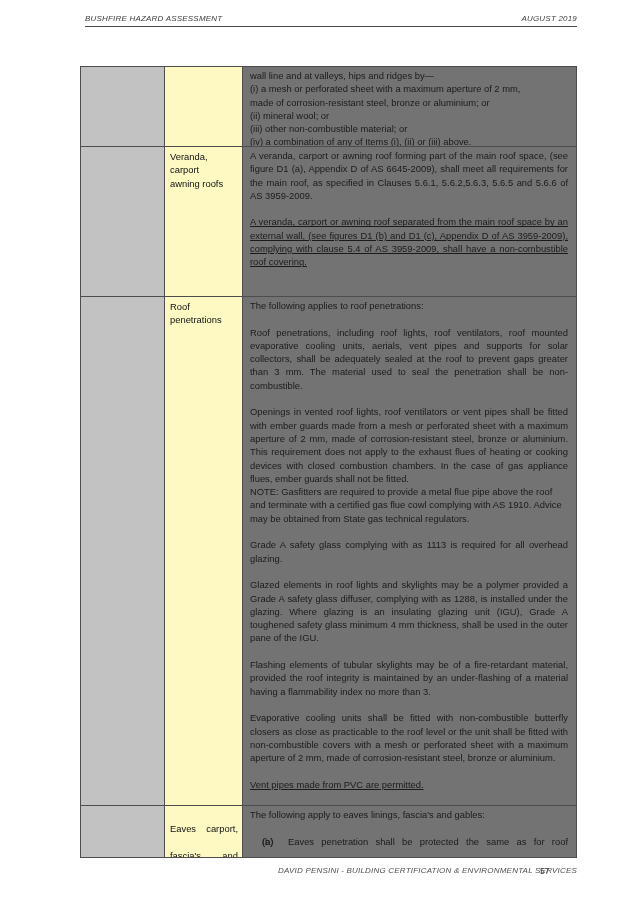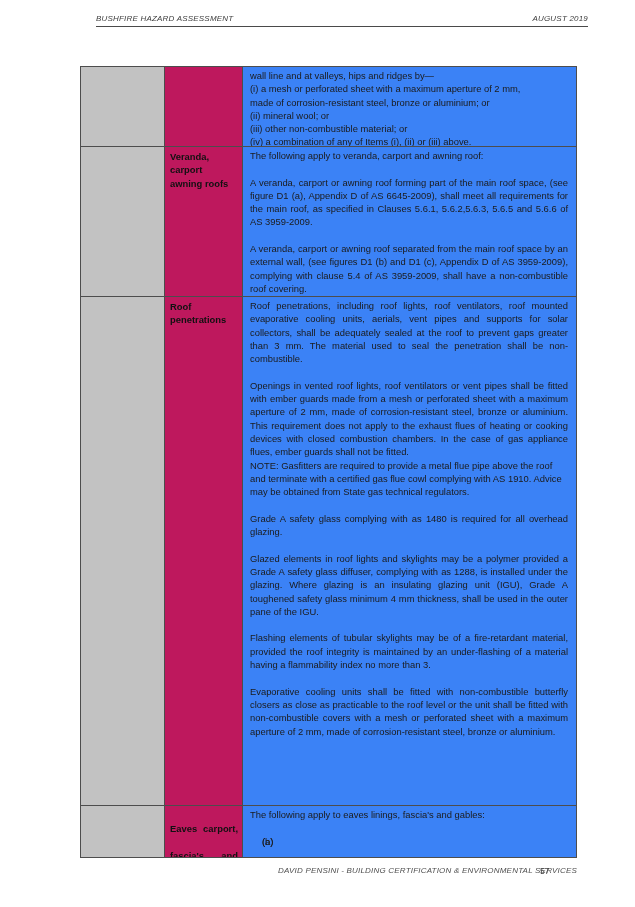--- a/index.html
+++ b/index.html
@@ -3,21 +3,21 @@
 <meta charset="utf-8">
 <style>
   html,body { margin:0; padding:0; }
   body {
     width:635px; height:907px; background:#ffffff; position:relative;
     font-family:"Liberation Sans", sans-serif; color:#1b1b1b;
     overflow:hidden;
   }
   
   .doc-header {
-    position:absolute; left:96px; top:13px; width:492px;
+    position:absolute; left:85px; top:13px; width:492px;
     font-style:italic; font-size:8px; line-height:11px; color:#3d3d3d;
     letter-spacing:0.2px;
     border-bottom:1.2px solid #4a4a4a; padding-bottom:2px;
   }
   .doc-header .date {
     position:absolute; right:0; bottom:2px;
   }
   
   .doc-table {
     position:absolute; left:80px; top:66px; width:497px; height:792px;
@@ -25,28 +25,28 @@
     display:grid;
     grid-template-columns:84px 78px auto;
     grid-template-rows:80px 150px 509px auto;
     font-size:9.4px; line-height:13.3px;
   }
   .cell { box-sizing:border-box; overflow:hidden; }
   .br { border-right:1px solid #4d4d4d; }
   .bb { border-bottom:1px solid #4d4d4d; }
   .c1 { background:#c2c2c2; }
   .c2 {
-    background:#be185d; font-weight:bold; color:#111;
+    background:#fef9c3; font-weight:normal; color:#111;
     padding:3px 4px 0 5px; white-space:pre-line;
   }
-  .c3 { background:#3b82f6; padding:2px 8px 0 7px; }
+  .c3 { background:#737373; padding:2px 8px 0 7px; }
   .pre { white-space:pre-line; }
   p.para { margin:0 0 13.3px 0; text-align:justify; }
   p.para.tight { margin-bottom:0; }
-  p.para.last { margin-bottom:0; }
+  p.para.last { margin-bottom:0;text-decoration:underline; }
   p.note { margin:0 0 13.3px 0; text-align:left; }
   .list-item {
     position:relative; padding-left:38px; margin:0; text-align:justify;
   }
   .list-item .marker { position:absolute; left:12px; }
   .list-item.stretch { text-align:justify; text-align-last:justify; }
   .jline { text-align:justify; text-align-last:justify; }
   
   .doc-footer {
     position:absolute; left:85px; top:866px; width:492px;
@@ -75,51 +75,53 @@
 made of corrosion-resistant steel, bronze or aluminium; or
 (ii) mineral wool; or
 (iii) other non-combustible material; or
 (iv) a combination of any of Items (i), (ii) or (iii) above.</div>
 
   <div class="cell c1 br bb"></div>
   <div class="cell c2 br bb">Veranda,
 carport
 awning roofs</div>
   <div class="cell c3 bb">
-    <p class="para">The following apply to veranda, carport and awning roof:</p>
     <p class="para">A veranda, carport or awning roof forming part of the main roof space, (see figure D1 (a), Appendix D of AS 6645-2009), shall meet all requirements for the main roof, as specified in Clauses 5.6.1, 5.6.2,5.6.3, 5.6.5 and 5.6.6 of AS 3959-2009.</p>
     <p class="para last">A veranda, carport or awning roof separated from the main roof space by an external wall, (see figures D1 (b) and D1 (c), Appendix D of AS 3959-2009), complying with clause 5.4 of AS 3959-2009, shall have a non-combustible roof covering.</p>
   </div>
 
   <div class="cell c1 br bb"></div>
   <div class="cell c2 br bb">Roof
 penetrations</div>
   <div class="cell c3 bb">
+    <p class="para">The following applies to roof penetrations:</p>
     <p class="para">Roof penetrations, including roof lights, roof ventilators, roof mounted evaporative cooling units, aerials, vent pipes and supports for solar collectors, shall be adequately sealed at the roof to prevent gaps greater than 3 mm. The material used to seal the penetration shall be non-combustible.</p>
     <p class="para tight">Openings in vented roof lights, roof ventilators or vent pipes shall be fitted with ember guards made from a mesh or perforated sheet with a maximum aperture of 2 mm, made of corrosion-resistant steel, bronze or aluminium. This requirement does not apply to the exhaust flues of heating or cooking devices with closed combustion chambers. In the case of gas appliance flues, ember guards shall not be fitted.</p>
     <p class="note">NOTE: Gasfitters are required to provide a metal flue pipe above the roof and terminate with a certified gas flue cowl complying with AS 1910. Advice may be obtained from State gas technical regulators.</p>
-    <p class="para">Grade A safety glass complying with as 1480 is required for all overhead glazing.</p>
+    <p class="para">Grade A safety glass complying with as 1113 is required for all overhead glazing.</p>
     <p class="para">Glazed elements in roof lights and skylights may be a polymer provided a Grade A safety glass diffuser, complying with as 1288, is installed under the glazing. Where glazing is an insulating glazing unit (IGU), Grade A toughened safety glass minimum 4 mm thickness, shall be used in the outer pane of the IGU.</p>
     <p class="para">Flashing elements of tubular skylights may be of a fire-retardant material, provided the roof integrity is maintained by an under-flashing of a material having a flammability index no more than 3.</p>
     <p class="para">Evaporative cooling units shall be fitted with non-combustible butterfly closers as close as practicable to the roof level or the unit shall be fitted with non-combustible covers with a mesh or perforated sheet with a maximum aperture of 2 mm, made of corrosion-resistant steel, bronze or aluminium.</p>
+    <p class="para last">Vent pipes made from PVC are permitted.</p>
   </div>
 
   <div class="cell c1 br"></div>
   <div class="cell c2 br">
     <div class="jline">Eaves carport,</div>
     <div class="jline">fascia's and</div>
     
   </div>
   <div class="cell c3">
     <p class="para">The following apply to eaves linings, fascia's and gables:</p>
     <p class="list-item">
       <span class="marker">(a)</span>
     </p>
     <p class="list-item stretch">
       <span class="marker">(b)</span>
+      <span>Eaves penetration shall be protected the same as for roof</span>
     </p>
   </div>
 </div>
 
 <div class="doc-footer">
   <span>DAVID PENSINI - BUILDING CERTIFICATION &amp; ENVIRONMENTAL SERVICES</span>
 </div>
 <div class="page-num">57</div>
 
 </body></html>

